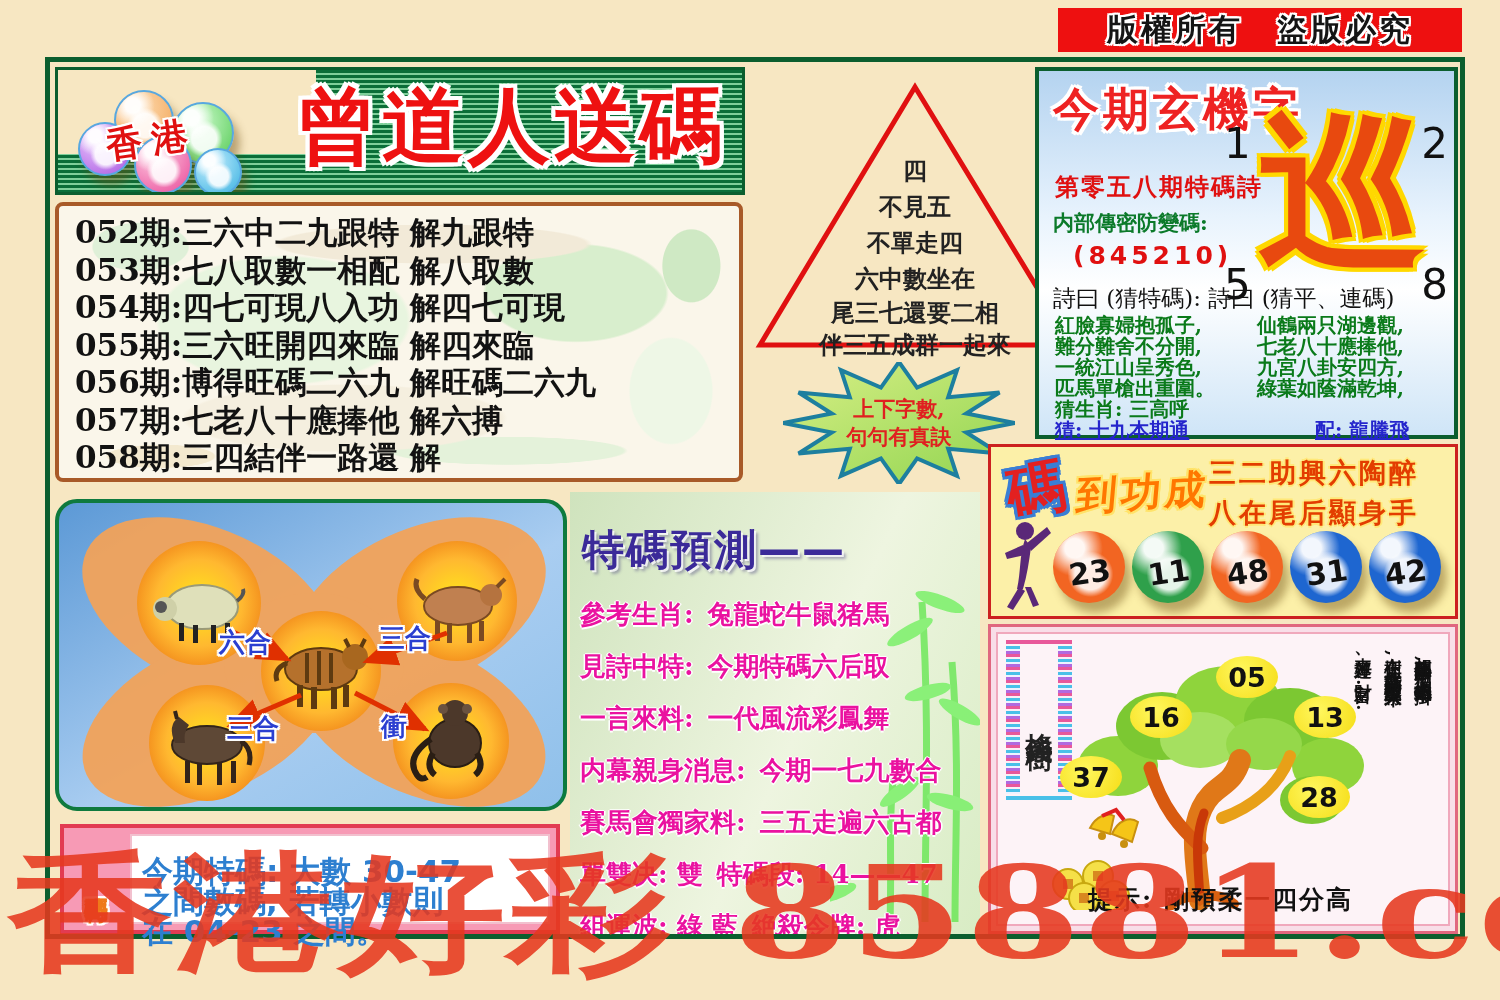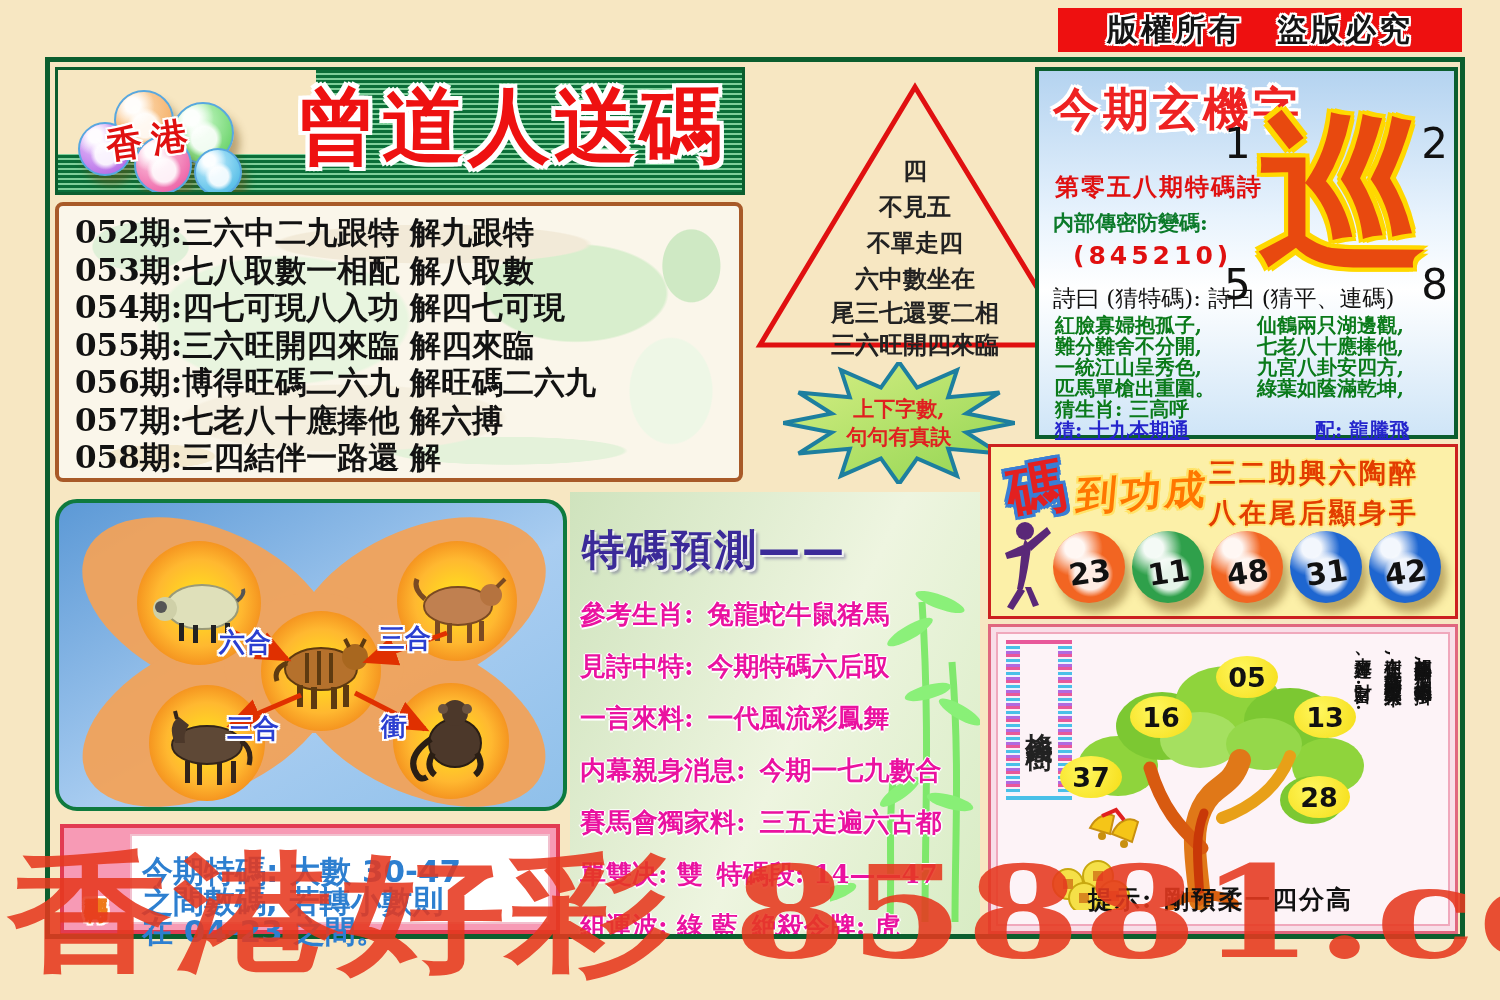--- a/index.html
+++ b/index.html
@@ -198,21 +198,21 @@
 
     <div class="tri">
       <svg width="330" height="295" viewBox="0 0 330 295">
         <polygon points="165,10 10,268 322,268" fill="none" stroke="#e01010" stroke-width="5"></polygon>
       </svg>
       <div class="tri-line serif" style="top:78px">四</div>
       <div class="tri-line serif" style="top:114px">不見五</div>
       <div class="tri-line serif" style="top:150px">不單走四</div>
       <div class="tri-line serif" style="top:186px">六中數坐在</div>
       <div class="tri-line serif" style="top:220px">尾三七還要二相</div>
-      <div class="tri-line serif" style="top:252px">三六旺開四來臨</div>
+      <div class="tri-line serif" style="top:252px">伴三五成群一起來</div>
     </div>
 
     <div class="burst">
       <svg width="232" height="122" viewBox="0 0 100 100" preserveAspectRatio="none">
         <defs>
           <linearGradient id="bg1" x1="0" y1="0" x2="1" y2="1">
             <stop offset="0" stop-color="#d8ef86"></stop>
               <stop offset="1" stop-color="#8fd44f"></stop>
           </linearGradient>
         </defs>

